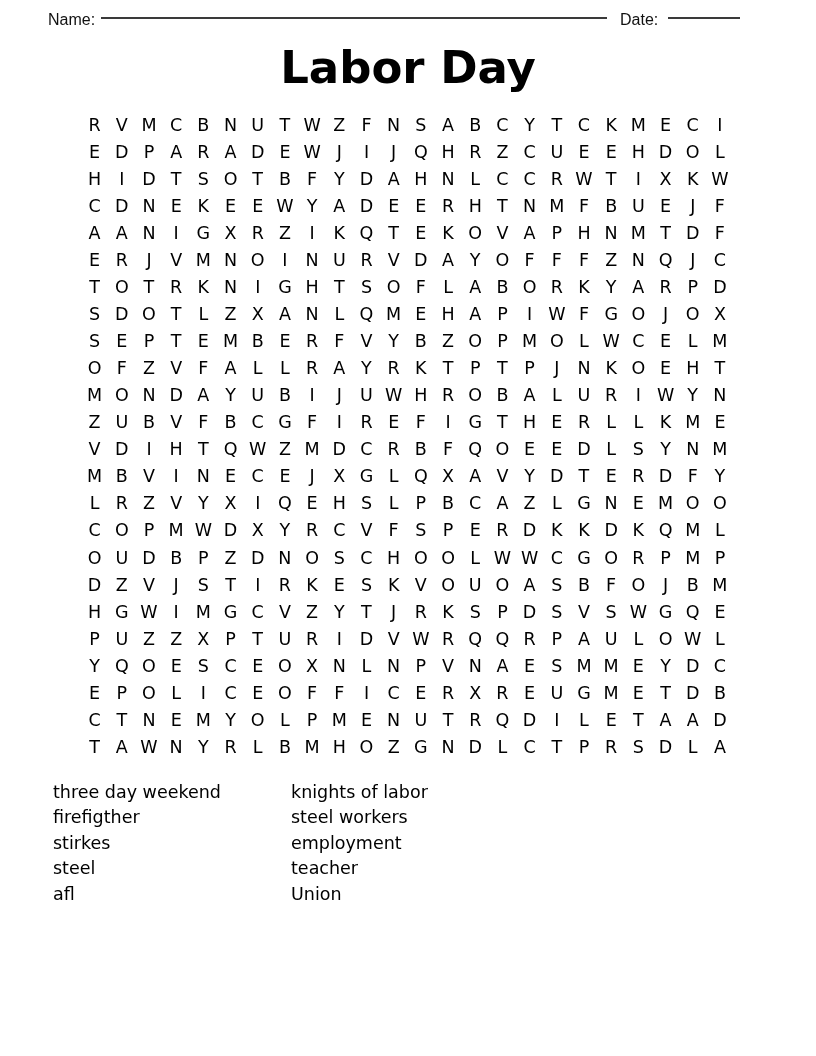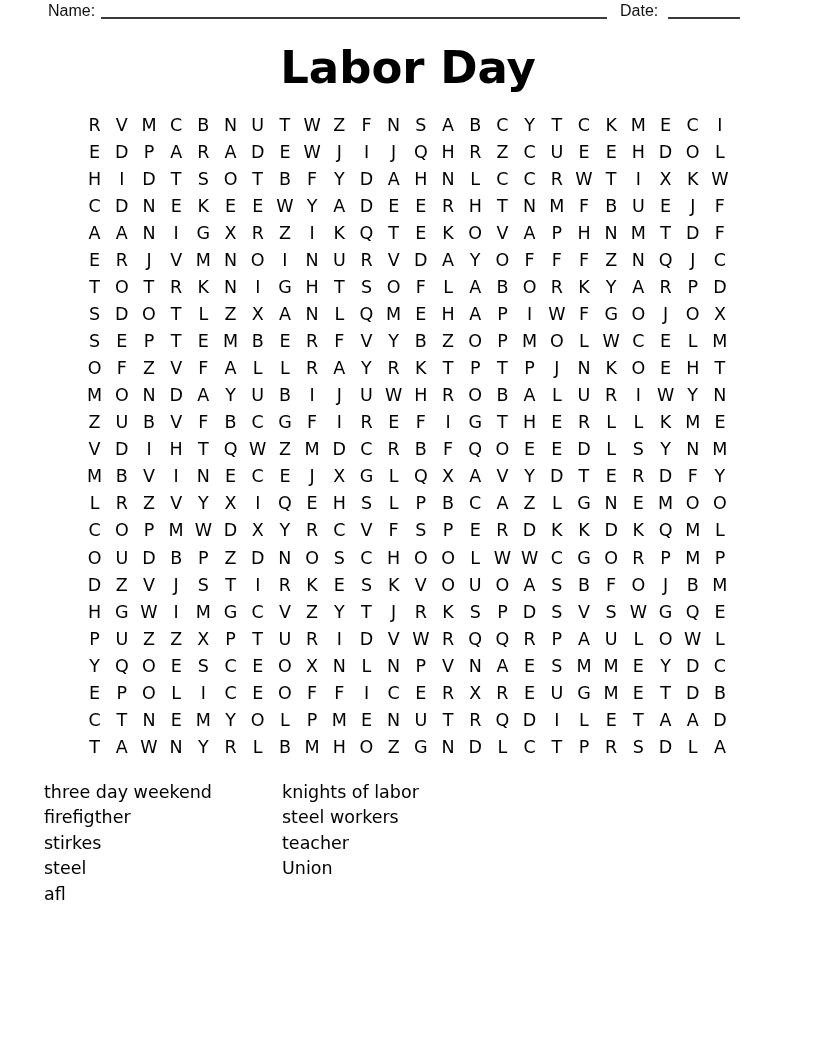--- a/index.html
+++ b/index.html
@@ -8,21 +8,21 @@
     width: 816px;
     height: 1056px;
     background: #ffffff;
     color: #000000;
     font-family: "DejaVu Sans", sans-serif;
     overflow: hidden;
   }
   
   .hdr-label {
     position: absolute;
-    top: 2px;
+    top: 11px;
     font-family: "Liberation Sans", sans-serif;
     font-size: 16px;
     color: #111;
     white-space: nowrap;
     text-align: right;
   }
   .name-label { left: 48px; }
   .date-label { left: 620px; }
   .write-line {
     position: absolute;
@@ -62,24 +62,24 @@
     justify-content: center;
     font-size: 17.5px;
     font-weight: 500;
     line-height: 1;
     color: #000;
   }
 
   
   .words {
     position: absolute;
-    left: 44px;
+    left: 53px;
     top: 780px;
     display: flex;
-    align-items: flex-start;
+    align-items: center;
   }
   .word-col { display: block; }
   .word-col-1 { width: 238px; }
   .word-col-2 { width: 241px; }
   .word-col-3 { width: 240px; }
   .word {
     font-size: 17.5px;
     line-height: 25.4px;
     color: #000;
     white-space: nowrap;
@@ -681,18 +681,19 @@
       <div class="word-col word-col-1">
         <div class="word">three day weekend</div>
         <div class="word">firefigther</div>
         <div class="word">stirkes</div>
         <div class="word">steel</div>
         <div class="word">afl</div>
       </div>
       <div class="word-col word-col-2">
         <div class="word">knights of labor</div>
         <div class="word">steel workers</div>
+        <div class="word">employment</div>
         <div class="word">teacher</div>
         <div class="word">Union</div>
       </div>
     </div>
 
 </div>
 
 </body></html>

